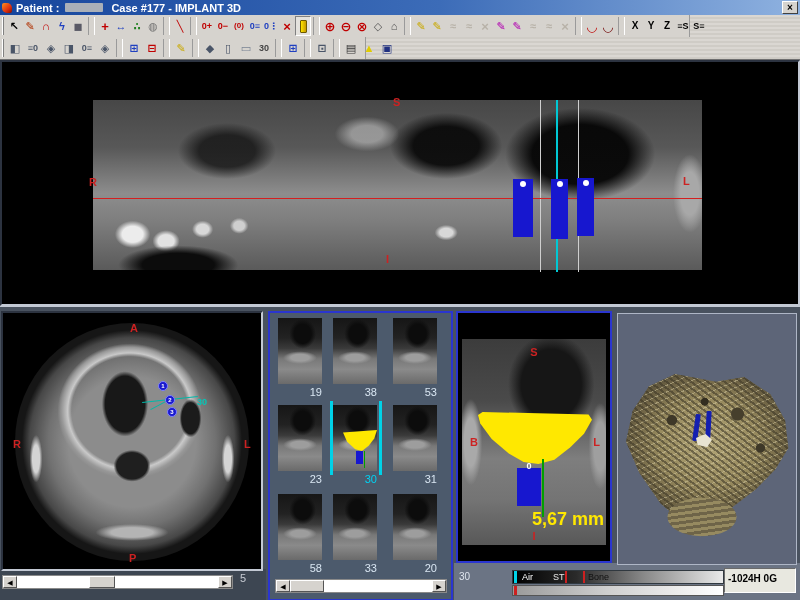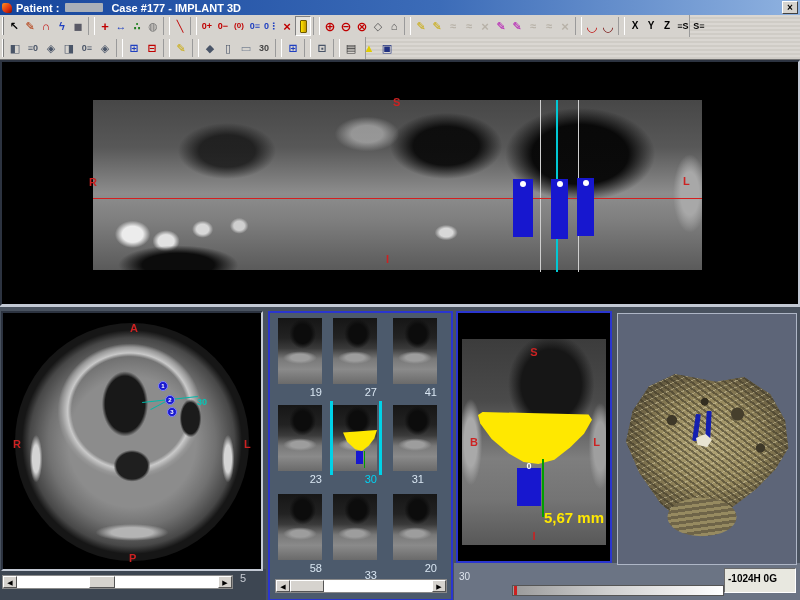--- a/index.html
+++ b/index.html
@@ -121,21 +121,21 @@
       radial-gradient(ellipse 60px 70px at 62% 22%, #161616 50%, rgba(0,0,0,0) 72%),
       radial-gradient(ellipse 16px 60px at 6% 50%, #a9a9a9 40%, rgba(0,0,0,0) 72%),
       radial-gradient(ellipse 16px 60px at 96% 52%, #9f9f9f 40%, rgba(0,0,0,0) 72%),
       linear-gradient(180deg,#3c3c3c 0%,#4a4a4a 30%,#7e7e7e 58%,#747474 78%,#585858 100%);}
   #detail-sinus{position:absolute;left:20px;top:99px;width:114px;height:52px;background:#ffe800;
     clip-path:polygon(0 6%,4% 0,97% 5%,100% 15%,93% 42%,81% 68%,67% 92%,53% 100%,40% 96%,27% 80%,12% 52%,2% 22%);}
   #detail-implant{position:absolute;left:59px;top:155px;width:24px;height:38px;background:#1717cf;}
   #detail-implant-label{position:absolute;left:59px;top:148px;width:24px;text-align:center;
     color:#fff;font-size:9px;font-weight:bold;}
   #detail-green{position:absolute;left:84px;top:146px;width:2px;height:58px;background:#00a000;}
-  #measurement{position:absolute;right:6px;top:196px;color:#ffe800;font-size:15px;font-weight:bold;}
+  #measurement{position:absolute;right:6px;top:196px;color:#ffe800;font-size:18px;font-weight:bold;}
 
   
   #view3d-panel{position:absolute;left:617px;top:6px;width:180px;height:252px;
     background:#5d6578;border:1px solid #aeb6c6;}
   #bone{position:absolute;left:8px;top:60px;width:164px;height:154px;
     background:
       radial-gradient(circle 8px at 28% 30%, #3e3828 60%, rgba(0,0,0,0) 70%),
       radial-gradient(circle 10px at 68% 26%, #463f2c 60%, rgba(0,0,0,0) 70%),
       radial-gradient(circle 7px at 82% 48%, #3e3828 60%, rgba(0,0,0,0) 70%),
       radial-gradient(circle 6px at 48% 18%, #332e20 60%, rgba(0,0,0,0) 70%),
@@ -404,37 +404,37 @@
     <span class="sb-thumb" style="left:86px;width:26px;"></span>
     <span class="sb-btn" style="right:0;">▶</span>
   </div>
   <span id="axial-scroll-label">5</span>
 
   <div id="grid-panel">
     <div id="grid-slices" style="position:absolute;left:0;top:0;width:181px;height:286px;">
         <div class="slice" style="left: 8px; top: 5px;"></div>
         <div class="slice-num" style="left: 8px; top: 73px;">19</div>
         <div class="slice" style="left: 63px; top: 5px;"></div>
-        <div class="slice-num" style="left: 63px; top: 73px;">27</div>
+        <div class="slice-num" style="left: 63px; top: 73px;">38</div>
         <div class="slice" style="left: 123px; top: 5px;"></div>
-        <div class="slice-num" style="left: 123px; top: 73px;">41</div>
+        <div class="slice-num" style="left: 123px; top: 73px;">53</div>
         <div class="slice" style="left: 8px; top: 92px;"></div>
         <div class="slice-num" style="left: 8px; top: 160px;">23</div>
         <div class="slice" style="left: 63px; top: 92px;">
           <div class="mini-sinus"></div>
           <div class="mini-implant"></div>
           <div class="mini-green"></div>
         </div>
         <div class="slice-num sel" style="left: 63px; top: 160px;">30</div>
         <div class="slice" style="left: 123px; top: 92px;"></div>
-        <div class="slice-num" style="left: 110px; top: 160px;">31</div>
+        <div class="slice-num" style="left: 123px; top: 160px;">31</div>
         <div class="slice" style="left: 8px; top: 181px;"></div>
         <div class="slice-num" style="left: 8px; top: 249px;">58</div>
         <div class="slice" style="left: 63px; top: 181px;"></div>
-        <div class="slice-num" style="left: 63px; top: 256px;">33</div>
+        <div class="slice-num" style="left: 63px; top: 249px;">33</div>
         <div class="slice" style="left: 123px; top: 181px;"></div>
         <div class="slice-num" style="left: 123px; top: 249px;">20</div>
       </div>
     <div class="cyan-bar" style="left:60px;top:88px;"></div>
     <div class="cyan-bar" style="left:109px;top:88px;"></div>
     <div class="scrollbar" style="left:5px;top:266px;width:172px;">
       <span class="sb-btn" style="left:0;">◀</span>
       <span class="sb-thumb" style="left:14px;width:34px;"></span>
       <span class="sb-btn" style="right:0;">▶</span>
     </div>
@@ -455,17 +455,25 @@
 
   <div id="view3d-panel">
     <div id="bone"></div>
     <div class="pin3d" style="left:76px;top:100px;transform:rotate(8deg);"></div>
     <div class="pin3d" style="left:88px;top:97px;transform:rotate(3deg);"></div>
     <div id="abutment"></div>
     <div id="mandible"></div>
   </div>
 
   <span id="status-slice">30</span>
+  <div id="density-top">
+    <span class="tick" style="left:1px;background:#00d2e8;"></span>
+    <span class="tick" style="left:52px;width:2px;background:#cc2020;"></span>
+    <span class="tick" style="left:70px;width:2px;background:#cc2020;"></span>
+    <span class="d-label" style="left:9px;color:#fff;">Air</span>
+    <span class="d-label" style="left:40px;color:#e8e8e8;">ST</span>
+    <span class="d-label" style="left:75px;color:#111;">Bone</span>
+  </div>
   <div id="density-bottom">
     <span class="tick" style="left:1px;top:0;height:9px;background:#cc2020;"></span>
   </div>
   <div id="hu-box">-1024H 0G</div>
 </div>
 
 </body></html>

